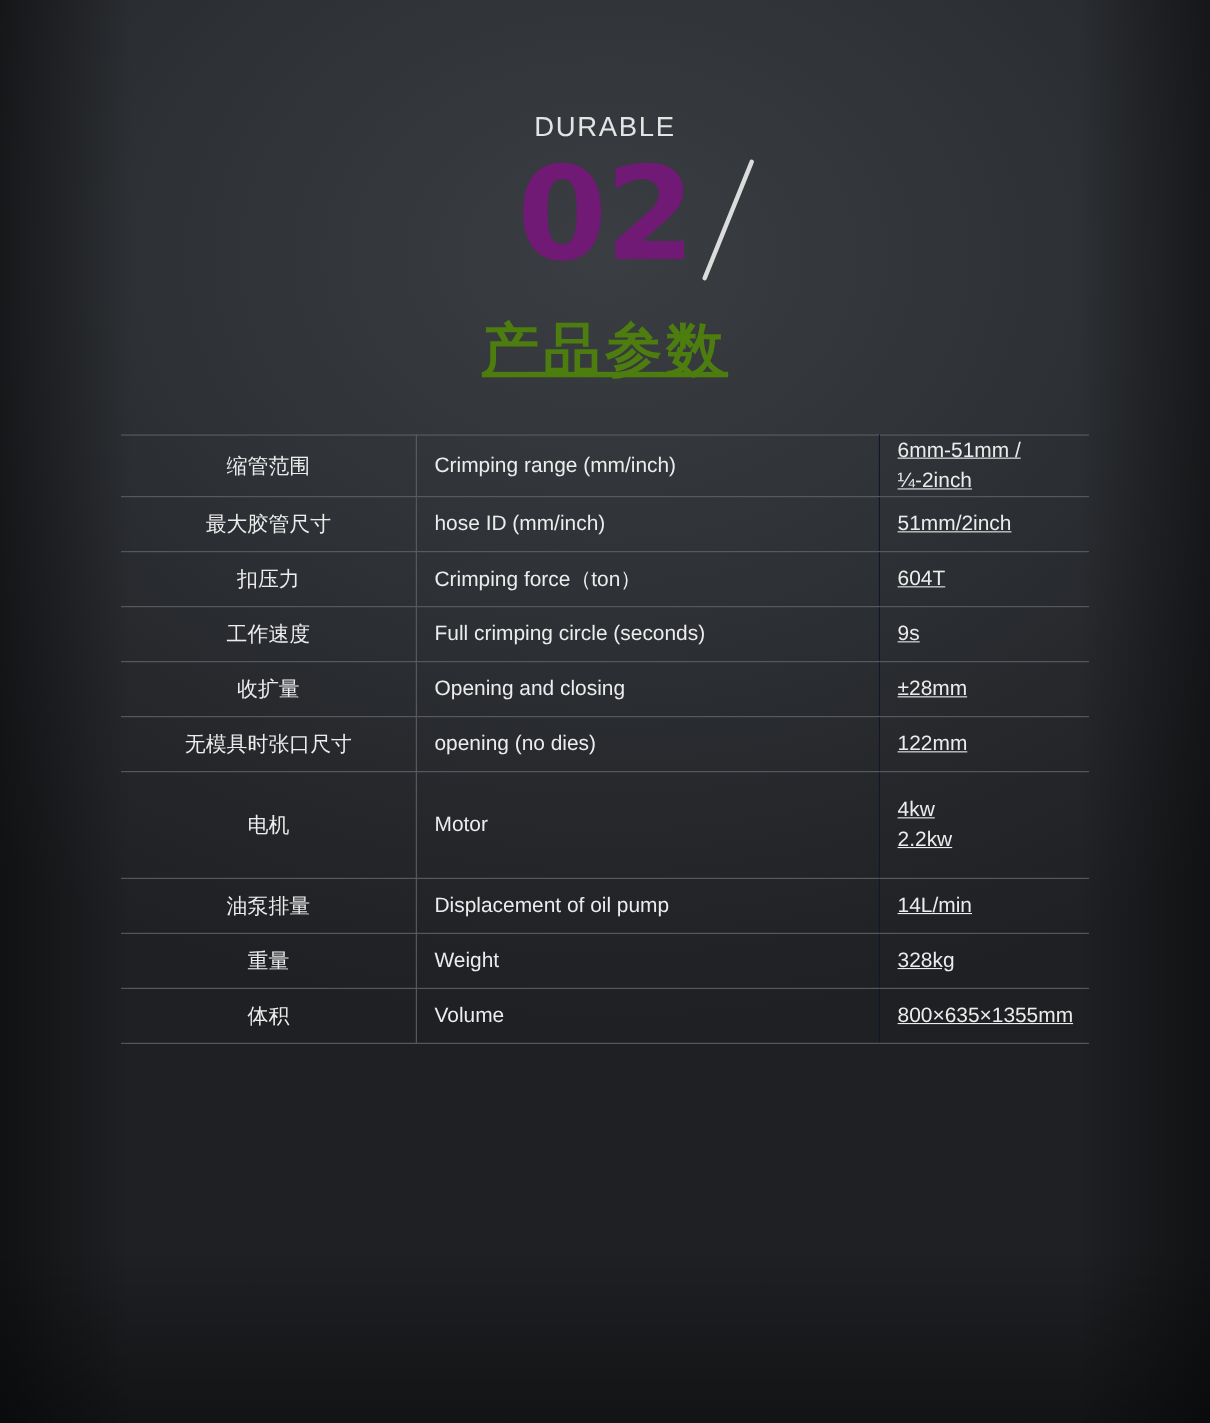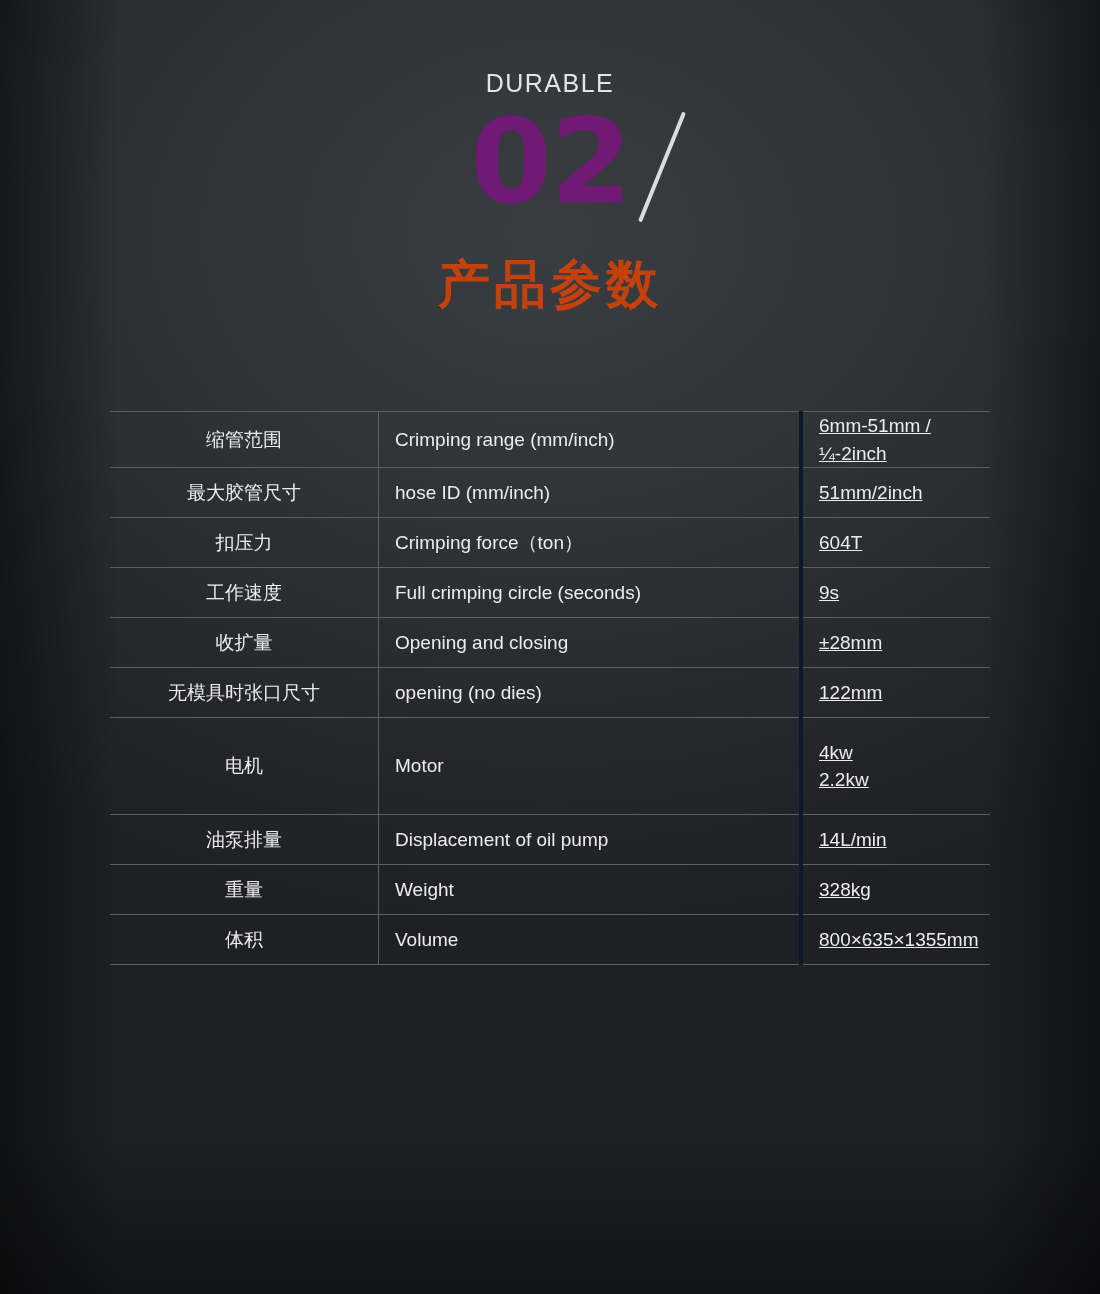--- a/index.html
+++ b/index.html
@@ -27,21 +27,21 @@
   .vignette-left { left: 0; background: linear-gradient(to right, rgba(0,0,0,0.45), rgba(0,0,0,0)); }
   .vignette-right { right: 0; background: linear-gradient(to left, rgba(0,0,0,0.45), rgba(0,0,0,0)); }
   .vignette-bottom {
     position: absolute; left: 0; bottom: 0; width: 100%; height: 160px;
     background: linear-gradient(to top, rgba(0,0,0,0.4), rgba(0,0,0,0));
     pointer-events: none;
   }
 
   .header {
     text-align: center;
-    padding-top: 71px;
+    padding-top: 104px;
     position: relative;
   }
   .durable-label {
     font-size: 25px;
     letter-spacing: 1.5px;
     color: #e4e4e4;
     font-weight: 400;
     line-height: 1;
   }
   .number-wrap {
@@ -65,27 +65,28 @@
     width: 4px;
     height: 118px;
     background: #dcdcdc;
     transform: rotate(22deg);
     border-radius: 2px;
   }
   .cn-title {
     margin-top: 30px;
     font-size: 52px;
     font-weight: 700;
-    color: #c2410c;
+    color: #4d7c0f;
     letter-spacing: 4px;
     font-family: "DejaVu Sans", sans-serif;
+    text-decoration: underline;
   }
 
   table.spec {
-    margin: 91px auto 0 auto;
+    margin: 42px auto 0 auto;
     width: 880px;
     border-collapse: collapse;
     table-layout: fixed;
   }
   table.spec td {
     border-bottom: 1px solid #5b5e63;
     padding: 0 16px;
     font-size: 19px;
     color: #ececec;
     vertical-align: middle;
@@ -98,21 +99,21 @@
     width: 236px;
     text-align: center;
     border-right: 1px solid #5b5e63;
     font-family: "DejaVu Sans", sans-serif;
     font-size: 19px;
   }
   td.c-en {
     width: 388px;
     text-align: left;
     padding-left: 52px;
-    border-right: 4px solid #0f172a;
+    border-right: 1px solid #0f172a;
   }
   td.c-val {
     text-align: left;
     padding-left: 24px;
     text-decoration: underline;
   }
   .val-line { display: block; line-height: 1.45; }
   tr.tall td { height: 96px; }
 </style>
 </head>

